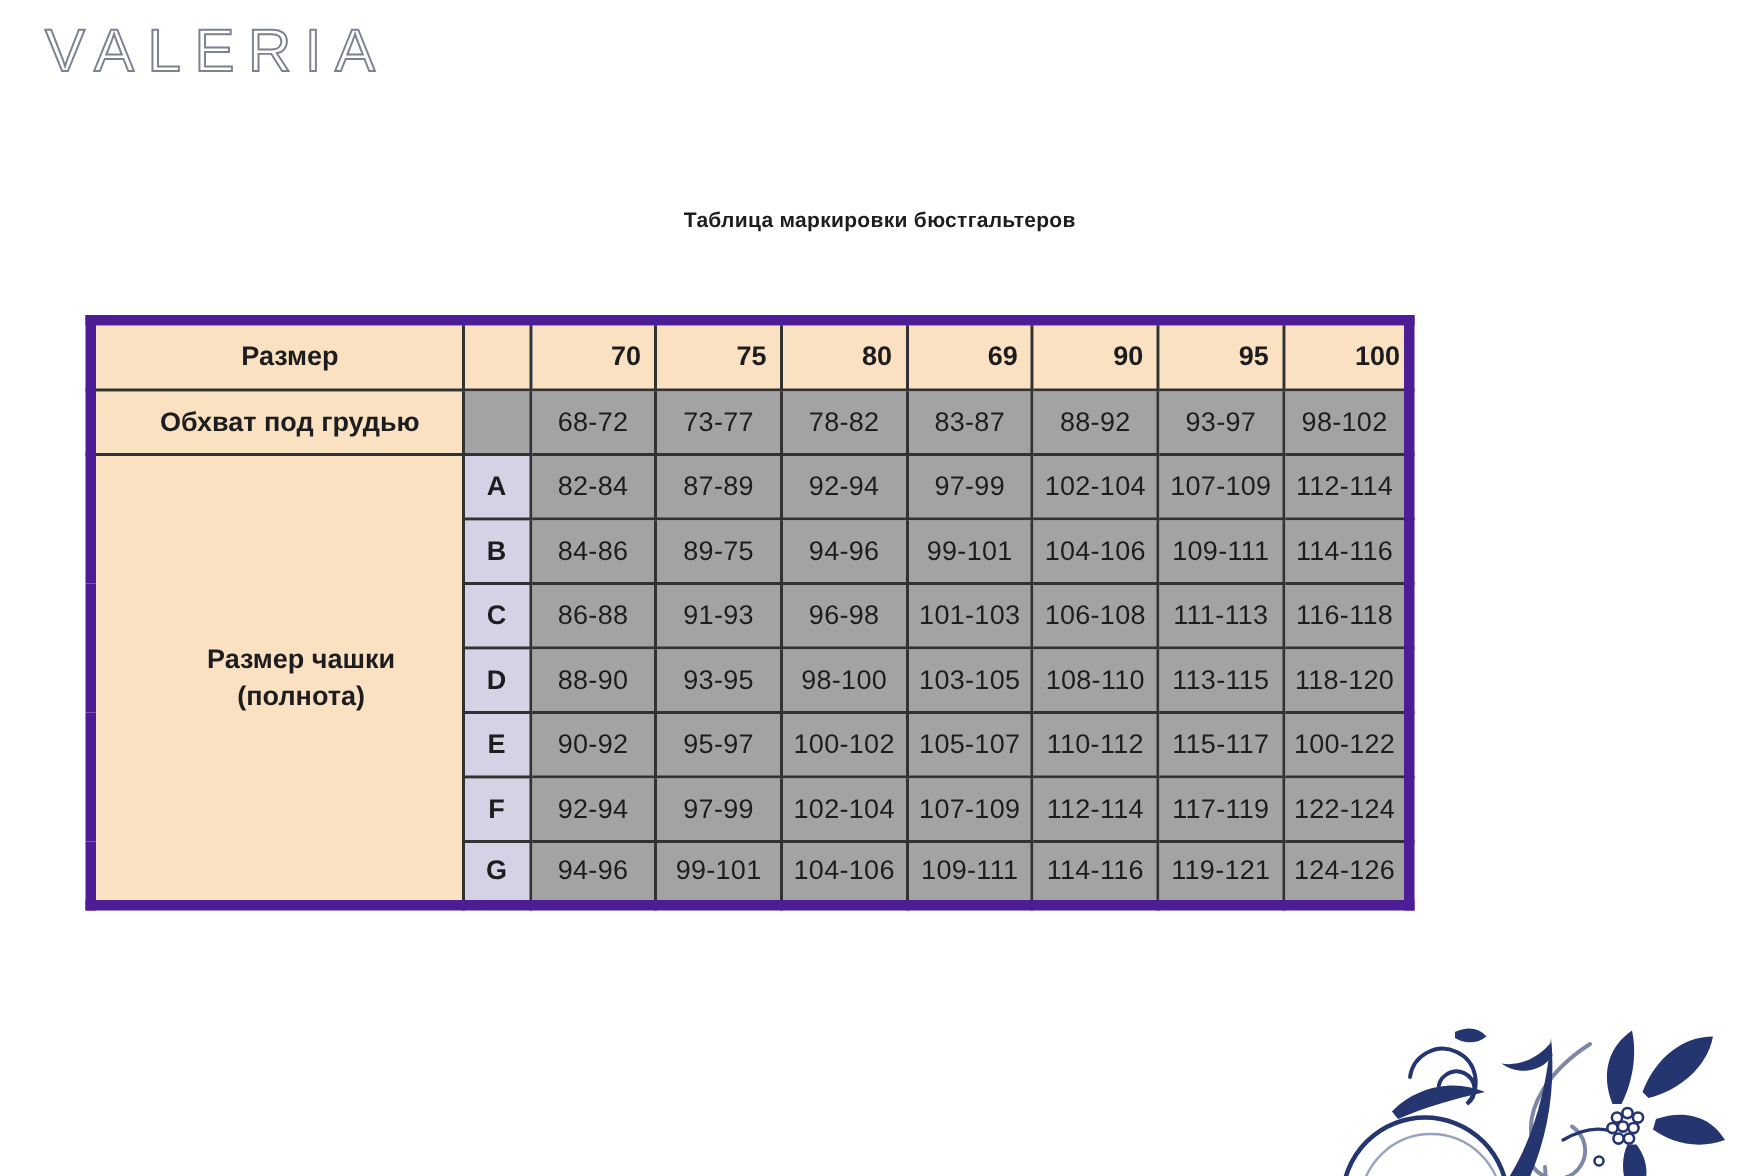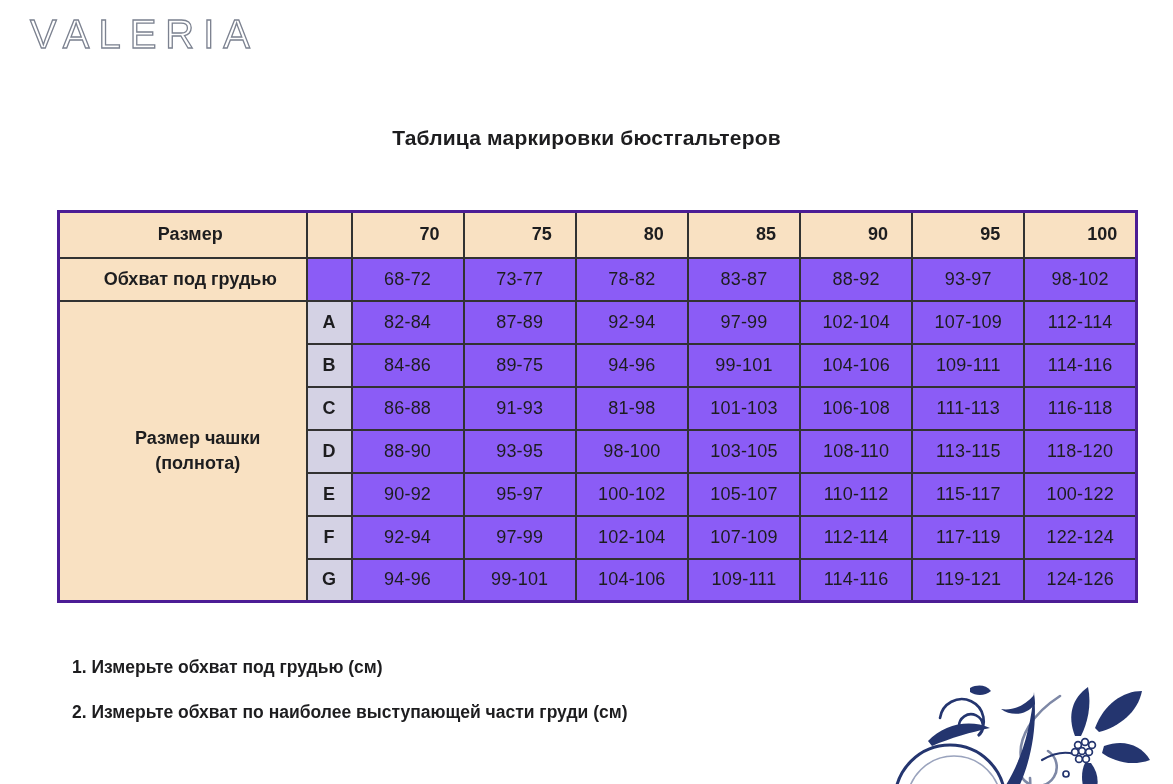--- a/index.html
+++ b/index.html
@@ -17,46 +17,46 @@
     font-size:40px; line-height:1; font-weight:400;
     letter-spacing:9px; color:#9aa0ab;
     user-select:none;
   }
   @supports (-webkit-text-stroke: 1px #000) {
     .logo { color:rgba(255,255,255,0); -webkit-text-stroke:1.3px #7c8290; }
   }
 
   
   .title {
-    position:absolute; left:0; top:126px; width:1173px;
-    text-align:center; font-size:21px; font-weight:bold; color:#1d1d1f;
+    position:absolute; left:0; top:138px; width:1173px;
+    text-align:center; font-size:14px; font-weight:bold; color:#1d1d1f;
     letter-spacing:.2px;
   }
 
   
   table.size-table {
-    position:absolute; left:57px; top:210px; width:1081px;
+    position:absolute; left:57px; top:210px; width:886px;
     border-collapse:collapse; table-layout:fixed;
-    border:3px solid #4c1d95;
+    border:7px solid #4c1d95;
     font-family:"Liberation Sans", sans-serif;
   }
   table.size-table td {
     border:2.5px solid #323232;
     color:#1d1d1f; text-align:center; vertical-align:middle;
     font-size:18px; overflow:hidden; white-space:nowrap;
   }
   tr.r-head td { height:46px; }
   tr.r-body td { height:43px; }
   td.c-peach   { background:#f9e1c2;padding-left:44px; }
   td.c-lav     { background:#d4d2e4; font-weight:bold; font-size:18px; }
   td.c-label   { text-align:left; padding-left:15px; font-weight:bold; font-size:17.5px; }
   td.c-sizehd  { font-weight:bold; }
   td.c-group   { text-align:left; padding-left:30px; font-weight:bold; font-size:17.5px;
                  line-height:1.4; white-space:normal; }
-  td.c-val     { background:#8b5cf6; font-weight:normal; letter-spacing:.2px; }
+  td.c-val     { background:#a3a3a3; font-weight:normal; letter-spacing:.2px; }
 
   
   .notes { position:absolute; left:72px; top:657px; }
   .note  { font-size:17.5px; font-weight:bold; color:#1d1d1f; }
   .note + .note { margin-top:24px; }
 
   
   .ornament { position:absolute; left:878px; top:670px; width:282px; height:132px; }
 </style>
 </head>
@@ -80,21 +80,21 @@
         <col>
         <col>
     </colgroup>
     <tbody>
         <tr class="r-head">
           <td class="c-peach c-label">Размер</td>
           <td class="c-peach"></td>
           <td class="c-peach c-sizehd">70</td>
           <td class="c-peach c-sizehd">75</td>
           <td class="c-peach c-sizehd">80</td>
-          <td class="c-peach c-sizehd">85</td>
+          <td class="c-peach c-sizehd">69</td>
           <td class="c-peach c-sizehd">90</td>
           <td class="c-peach c-sizehd">95</td>
           <td class="c-peach c-sizehd">100</td>
         </tr>
         <tr class="r-body">
           <td class="c-peach c-label">Обхват под грудью</td>
           <td class="c-val"></td>
           <td class="c-val">68-72</td>
           <td class="c-val">73-77</td>
           <td class="c-val">78-82</td>
@@ -124,21 +124,21 @@
           <td class="c-val">94-96</td>
           <td class="c-val">99-101</td>
           <td class="c-val">104-106</td>
           <td class="c-val">109-111</td>
           <td class="c-val">114-116</td>
         </tr>
         <tr class="r-body">
           <td class="c-lav">C</td>
           <td class="c-val">86-88</td>
           <td class="c-val">91-93</td>
-          <td class="c-val">81-98</td>
+          <td class="c-val">96-98</td>
           <td class="c-val">101-103</td>
           <td class="c-val">106-108</td>
           <td class="c-val">111-113</td>
           <td class="c-val">116-118</td>
         </tr>
         <tr class="r-body">
           <td class="c-lav">D</td>
           <td class="c-val">88-90</td>
           <td class="c-val">93-95</td>
           <td class="c-val">98-100</td>
@@ -173,24 +173,20 @@
           <td class="c-val">99-101</td>
           <td class="c-val">104-106</td>
           <td class="c-val">109-111</td>
           <td class="c-val">114-116</td>
           <td class="c-val">119-121</td>
           <td class="c-val">124-126</td>
         </tr>
       </tbody>
   </table>
 
-  <div class="notes">
-    <div class="note">1. Измерьте обхват под грудью (см)</div>
-    <div class="note">2. Измерьте обхват по наиболее выступающей части груди (см)</div>
-  </div>
 
   <svg class="ornament" viewBox="0 0 282 132" xmlns="http://www.w3.org/2000/svg" aria-hidden="true">
     <g fill="none" stroke-linecap="round">
 
       <circle cx="72" cy="130" r="55" stroke="#24356f" stroke-width="3"></circle>
       <circle cx="76" cy="133" r="47" stroke="#9aa3bd" stroke-width="1.6"></circle>
 
       <path stroke="#7e88a6" stroke-width="2.6" d="M182,26 C154,44 140,68 143,88 a19,19 0 1 0 27,-7 M152,108 C153,118 151,126 147,132"></path>
 
       <path fill="#24356f" stroke="none" d="M116,132 C140,102 152,66 156,22 C160,62 151,102 133,132 Z"></path>

